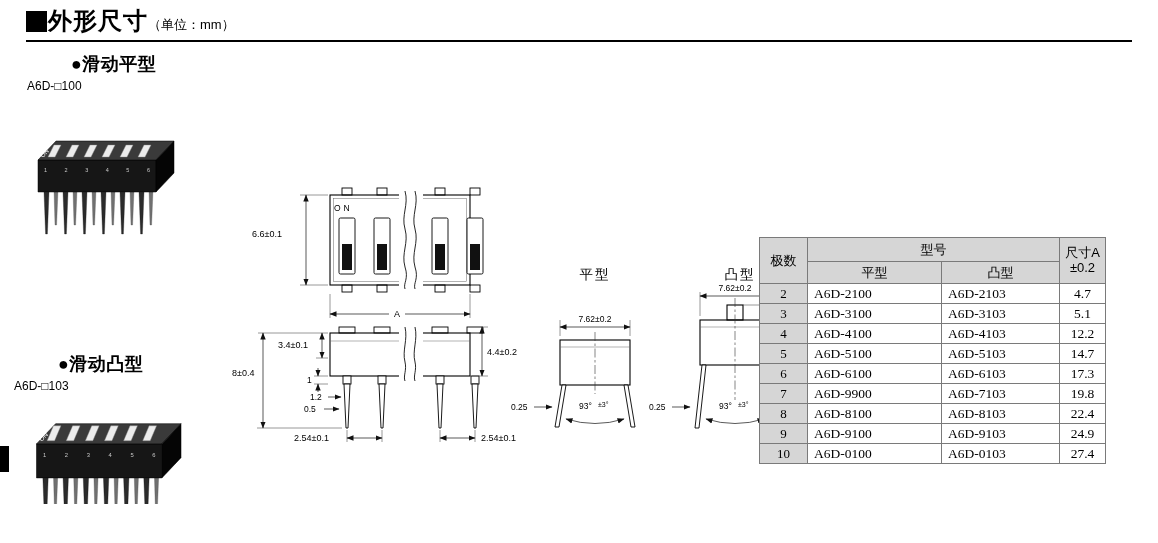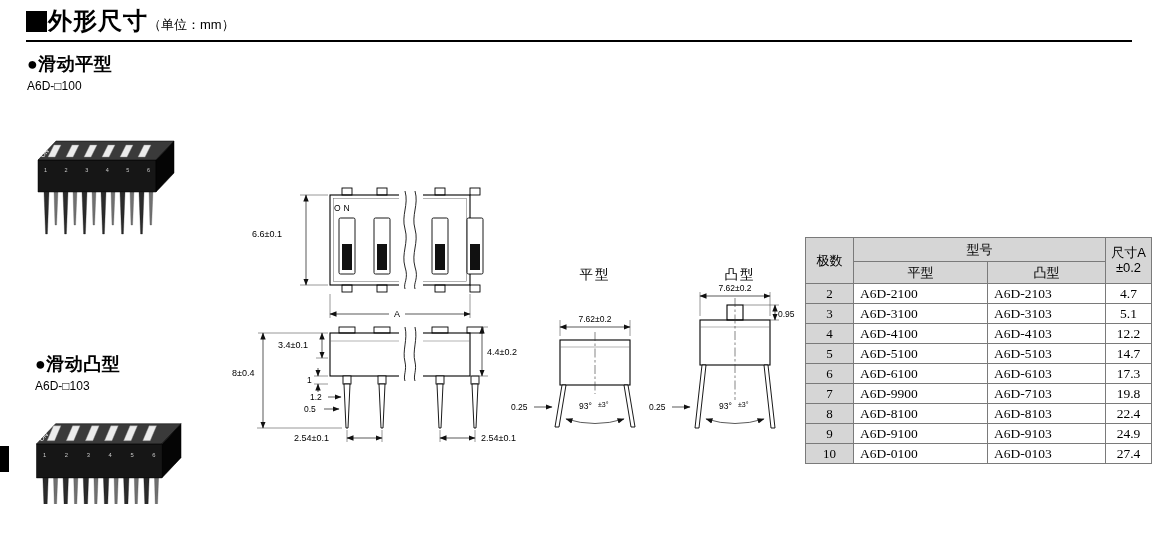--- a/index.html
+++ b/index.html
@@ -9,22 +9,22 @@
 
   
   .hdr { position:absolute; left:26px; top:8px; display:flex; align-items:center; }
   .sq { width:21px; height:21px; background:#000; display:inline-block; }
   .hdr h1 { font-size:24px; font-weight:bold; letter-spacing:1px; line-height:1; margin-left:1px; }
   .hdr .unit { font-size:13px; margin-left:0; padding-top:8px; }
   .rule { position:absolute; left:26px; top:40px; width:1106px; height:2px; background:#000; }
 
   
   .flat-sec { position:absolute; left:27px; top:52px; }
-  .raised-sec { position:absolute; left:35px; top:352px; }
-  .sec-label { font-size:18px; font-weight:bold; letter-spacing:.5px; }
+  .raised-sec { position:absolute; left:14px; top:352px; }
+  .sec-label { font-size:18px; font-weight:bold; letter-spacing:.5px;margin-left:44px; }
   .sec-model { font-size:12px; margin-top:3px; }
 
   .img-flat { position:absolute; left:30px; top:130px; }
   .img-raised { position:absolute; left:28px; top:412px; }
 
   .edge-tab { position:absolute; left:0; top:446px; width:9px; height:26px; background:#000; }
 
   
   .drawings { position:absolute; left:230px; top:170px; }
   .obj  { fill:none; stroke:#000; stroke-width:1.1; }
@@ -36,21 +36,21 @@
   .brk  { fill:none; stroke:#000; stroke-width:.85; }
   .cl   { fill:none; stroke:#333; stroke-width:.6; stroke-dasharray:9 2.5 2.5 2.5; }
   .wh   { fill:#fff; stroke:none; }
   svg text { font-family:"Liberation Sans","DejaVu Sans",sans-serif; }
   text.dtxt    { font-size:9px;   fill:#000; }
   text.dtxt-s  { font-size:8.5px; fill:#000; }
   text.dtxt-xs { font-size:7px;   fill:#000; }
   text.vlabel  { font-size:13.5px; fill:#000; }
 
   
-  .spec-table { position:absolute; left:805px; top:237px; border-collapse:collapse; table-layout:fixed; }
+  .spec-table { position:absolute; left:759px; top:237px; border-collapse:collapse; table-layout:fixed; }
   .spec-table th, .spec-table td { border:1px solid #7a7a7a; }
   .spec-table th { background:#d6d6d6; font-weight:normal; font-size:13px; padding:1px 4px; }
   .spec-table .h-model-row th { height:22px; }
   .spec-table thead tr:first-child th { height:24px; }
   .spec-table td { height:20px; padding:0 6px; font-family:"Liberation Serif","DejaVu Serif",serif; font-size:13.5px; text-align:center; }
   .spec-table td.c-poles { background:#d6d6d6; font-size:13px; }
   .spec-table td.c-model { text-align:left; }
   .h-dima { line-height:1.15; }
 </style>
 </head>

